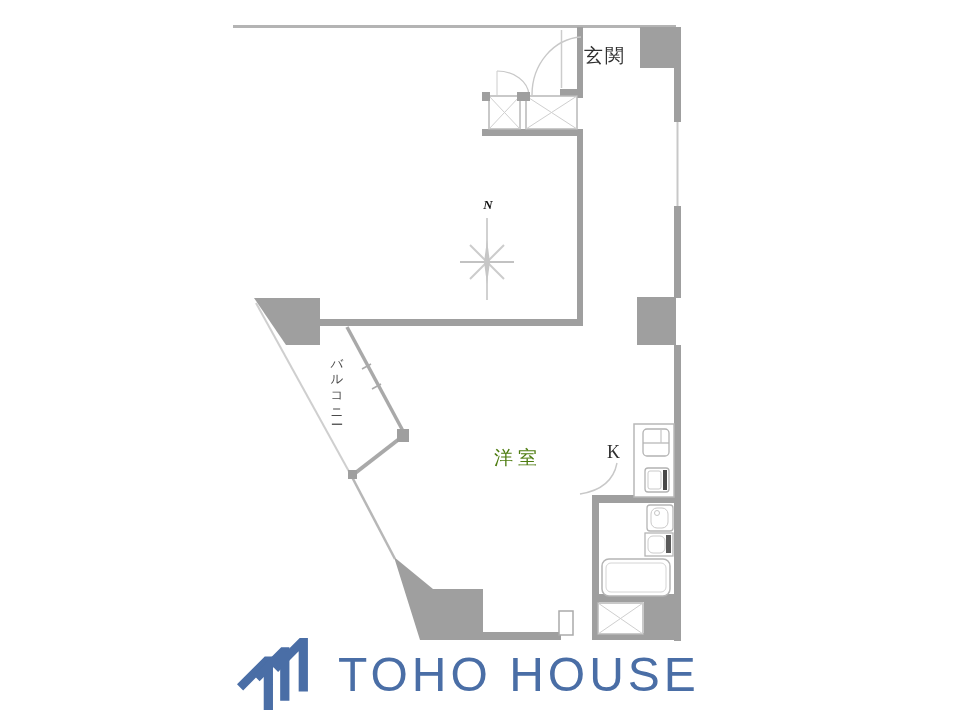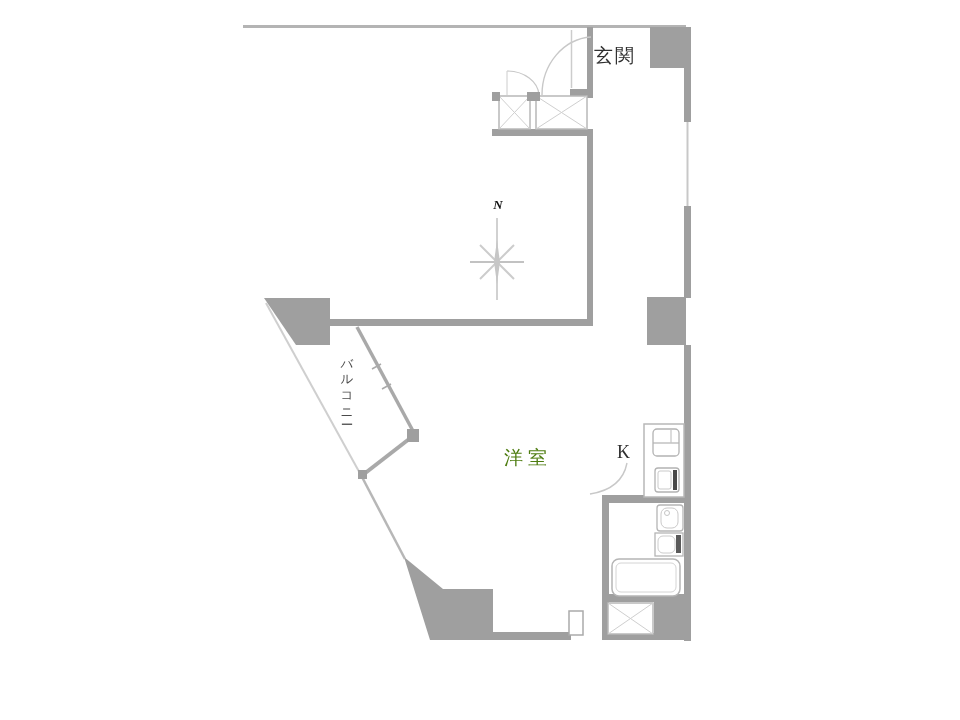--- a/index.html
+++ b/index.html
@@ -1,19 +1,18 @@
 <!DOCTYPE html>
 <html><head>
 <meta charset="utf-8">
 <style>
   html,body{margin:0;padding:0;background:#ffffff;}
   #stage{
     position:relative;width:868px;height:720px;background:#ffffff;overflow:hidden;
     font-family:"Liberation Sans","DejaVu Sans",sans-serif;
-    margin-left:10px;
   }
   #plan-svg{position:absolute;left:0;top:0;}
   .plan-label{position:absolute;color:#2f2f2f;white-space:nowrap;}
   .lbl-genkan{left:584px;top:43px;font-size:19px;letter-spacing:2px;font-weight:500;}
   .lbl-balcony{left:328px;top:349px;font-size:12.5px;letter-spacing:3px;color:#4a4a4a;
     writing-mode:vertical-rl;text-orientation:upright;height:95px;}
   .lbl-room{left:494px;top:445px;font-size:19px;letter-spacing:5px;color:#4d7c0f;font-weight:500;}
   .lbl-kitchen{left:607px;top:442px;font-size:18px;font-family:"Liberation Serif","DejaVu Serif",serif;color:#2f2f2f;}
   .lbl-north{left:477px;top:197px;width:22px;text-align:center;font-size:13px;font-weight:bold;
     font-family:"Liberation Serif","DejaVu Serif",serif;font-style:italic;color:#111;}
@@ -143,14 +142,24 @@
       <polygon points="487,284 490,262 484,262" fill="#c6c6c6"></polygon>
     </g>
   </svg>
 
   <div class="plan-label lbl-genkan">玄関</div>
   <div class="plan-label lbl-balcony">バルコニー</div>
   <div class="plan-label lbl-room">洋室</div>
   <div class="plan-label lbl-kitchen">K</div>
   <div class="plan-label lbl-north">N</div>
 
+  <div id="logo">
+    <svg width="76" height="74" viewBox="0 0 72 72">
+      <g fill="#4a6ea6">
+        <path transform="translate(0,18)" d="M0,27 L27,0 L35,0 L35,52 L26,52 L26,13 L6,33 Z"></path>
+        <path transform="translate(16,9)" d="M0,27 L27,0 L35,0 L35,52 L26,52 L26,13 L6,33 Z"></path>
+        <path transform="translate(34,0)" d="M0,27 L27,0 L35,0 L35,52 L26,52 L26,13 L6,33 Z"></path>
+      </g>
+    </svg>
+    <span class="logo-text">TOHO HOUSE</span>
+  </div>
 
 </div>
 
 </body></html>

